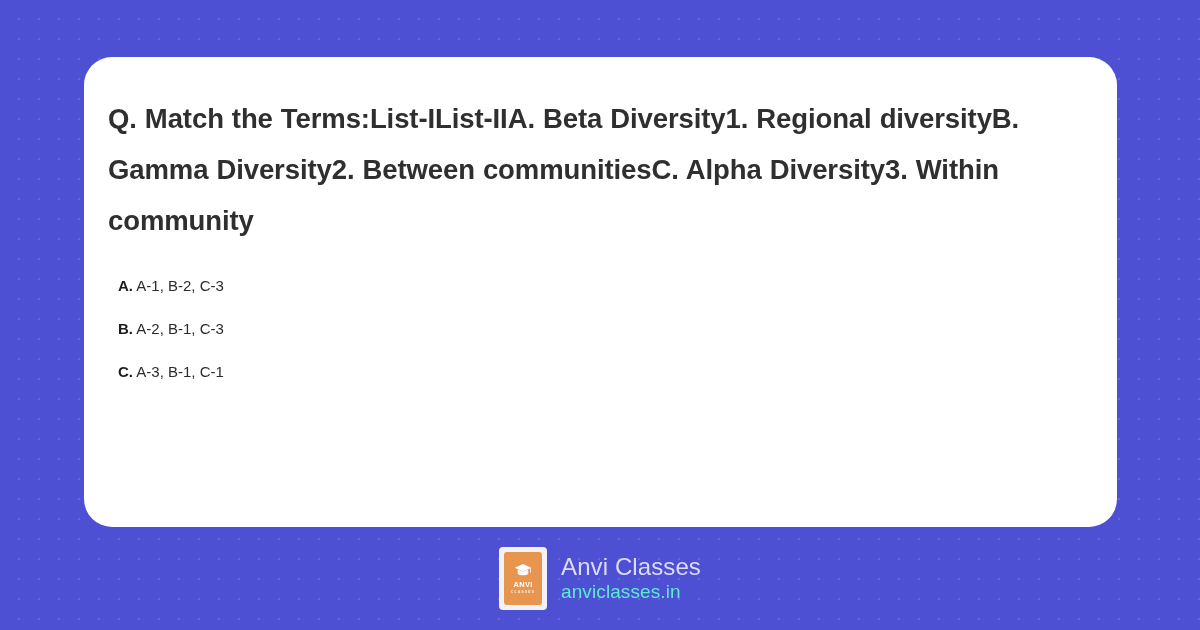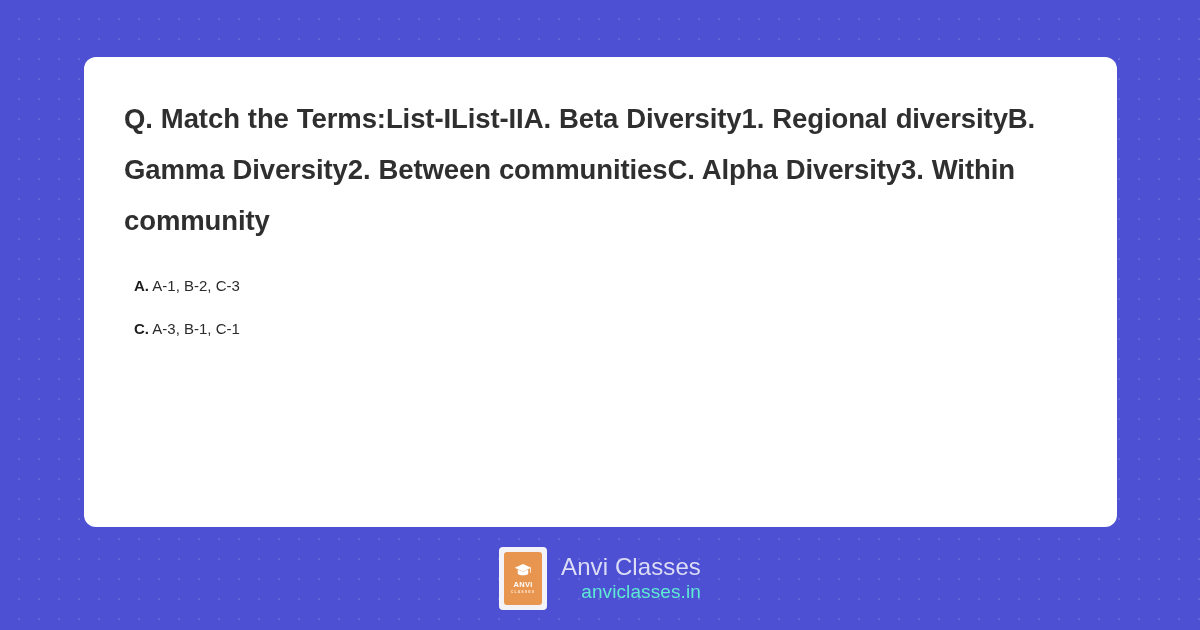--- a/index.html
+++ b/index.html
@@ -27,22 +27,22 @@
     pointer-events: none;
   }
 
   #question-card {
     position: absolute;
     left: 84px;
     top: 57px;
     width: 1033px;
     height: 470px;
     background: #ffffff;
-    border-radius: 12px;
-    padding: 36px 28px 0 40px;
+    border-radius: 28px;
+    padding: 36px 28px 0 24px;
   }
 
   #question-text {
     font-size: 27.5px;
     font-weight: bold;
     line-height: 51px;
     color: #2f2f2f;
     letter-spacing: -0.1px;
     word-spacing: 0.5px;
   }
@@ -121,21 +121,20 @@
     color: #ffe9d4;
     letter-spacing: 1.1px;
     line-height: 5px;
   }
 
   #brand-text {
     display: flex;
     flex-direction: column;
     justify-content: center;
     line-height: 1.05;
-    align-items: flex-end;
   }
 
   #brand-title {
     font-size: 24px;
     color: #dcdcf6;
     letter-spacing: 0.1px;
   }
 
   #brand-url {
     font-size: 19px;
@@ -153,20 +152,24 @@
 
   <div id="question-text">Q. Match the Terms:List-IList-IIA. Beta Diversity1. Regional diversityB. Gamma Diversity2. Between communitiesC. Alpha Diversity3. Within community</div>
 
   <div id="options-list">
 
     <div class="option-row">
       <span class="option-letter">A.</span>
       <span class="option-value">A-1, B-2, C-3</span>
     </div>
 
+    <div class="option-row">
+      <span class="option-letter">B.</span>
+      <span class="option-value">A-2, B-1, C-3</span>
+    </div>
 
     <div class="option-row">
       <span class="option-letter">C.</span>
       <span class="option-value">A-3, B-1, C-1</span>
     </div>
 
 
   </div>
 </div>
 

